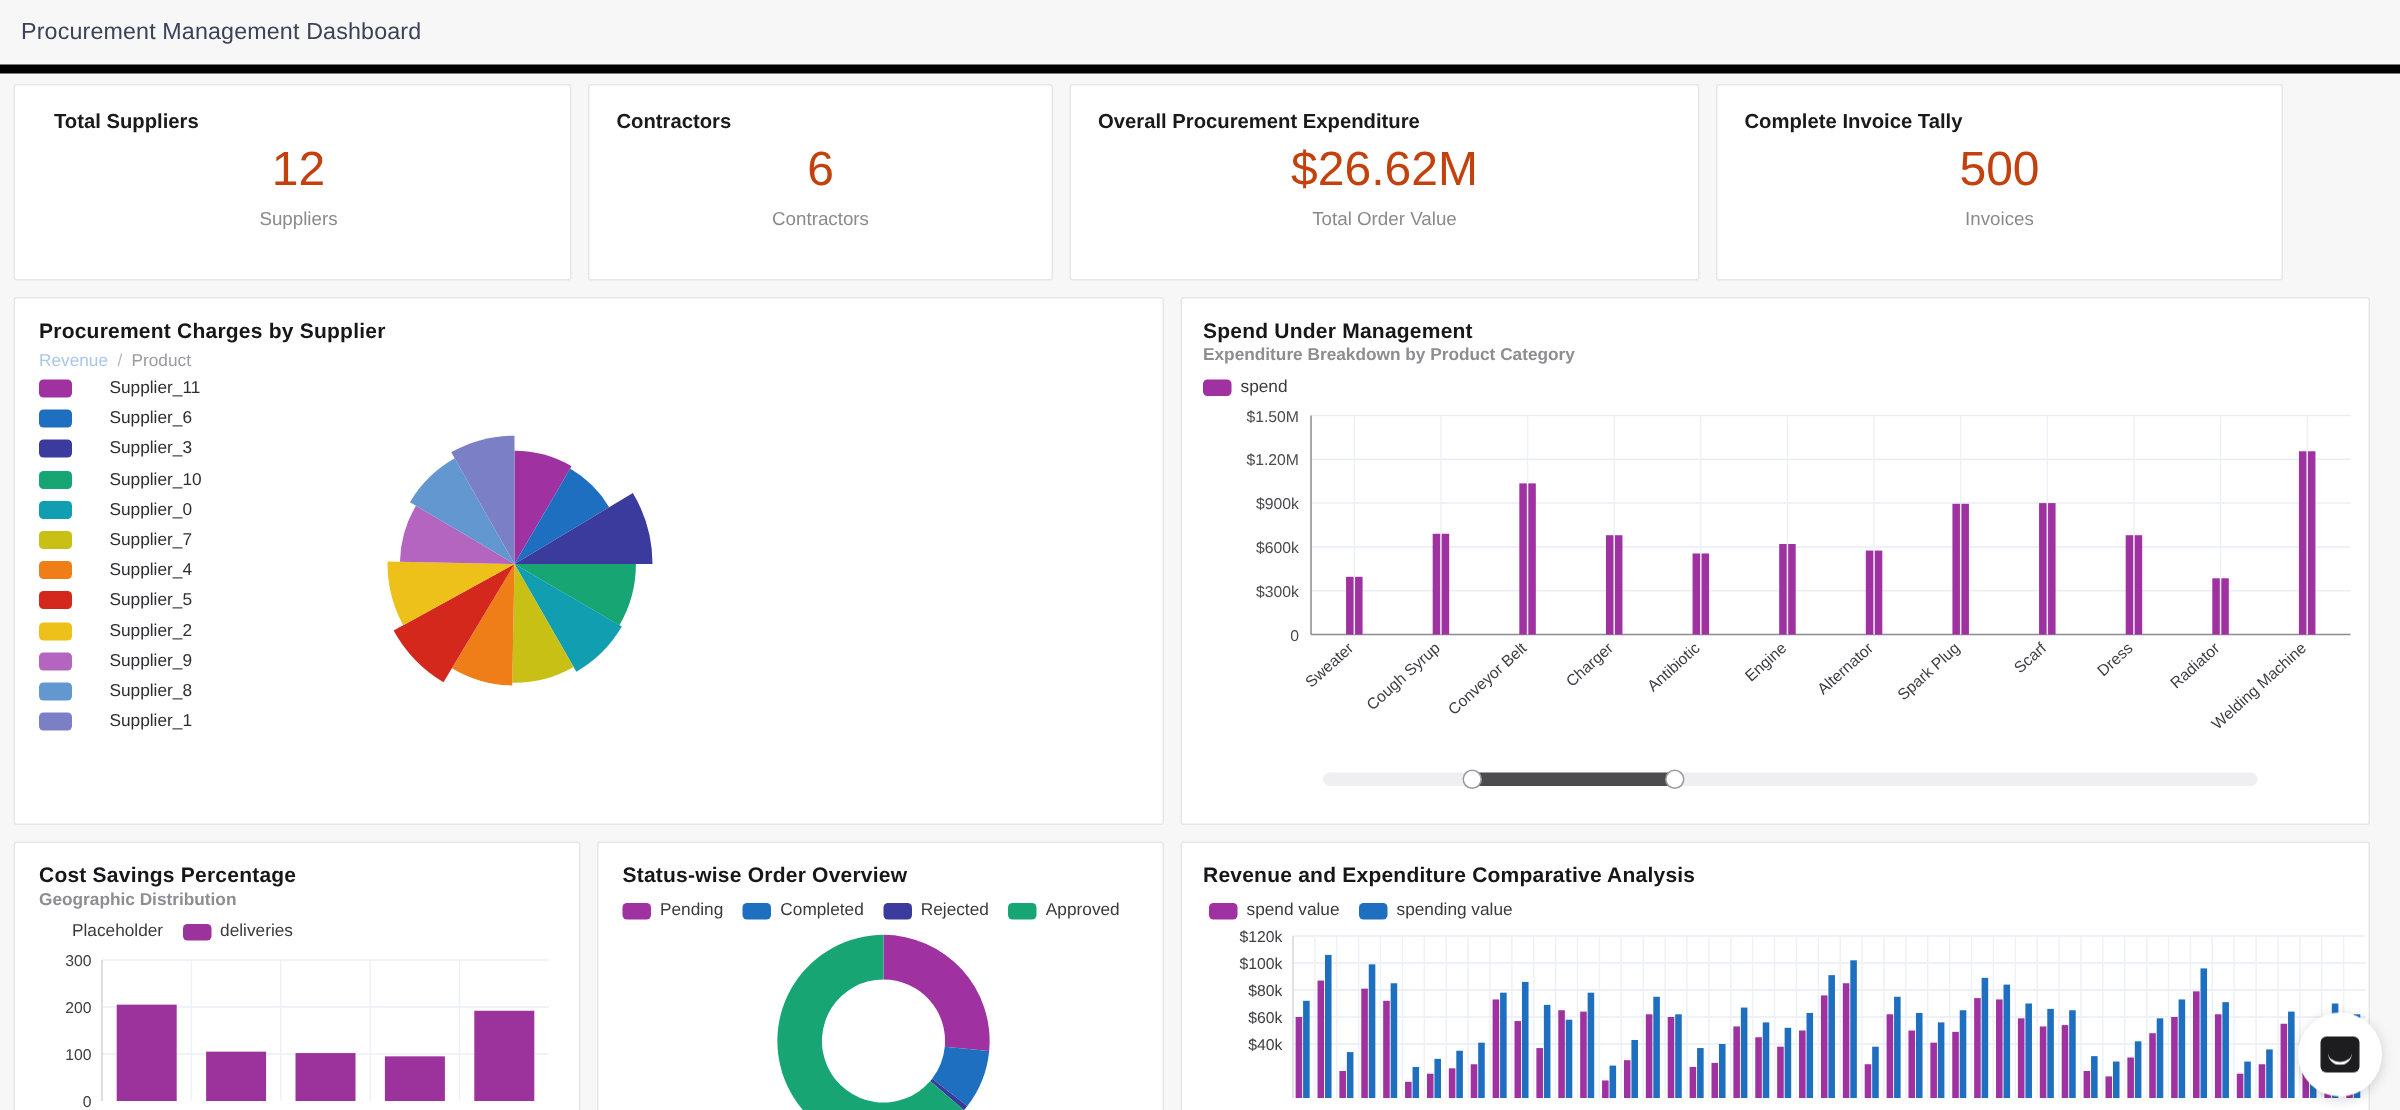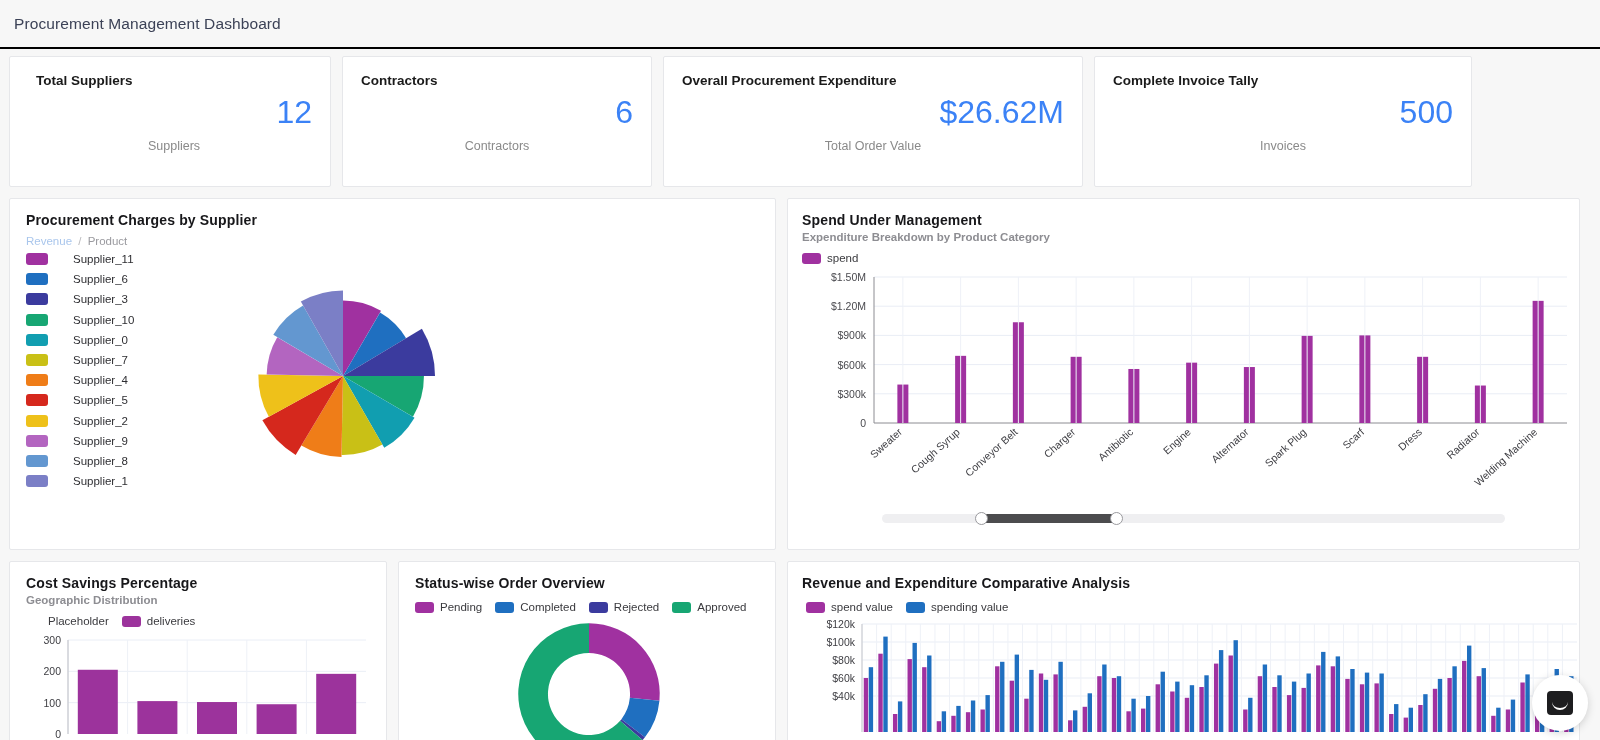--- a/index.html
+++ b/index.html
@@ -7,21 +7,21 @@
     width: 1600px; height: 740px;
     background: #f7f7f7;
     font-family: "Liberation Sans", sans-serif;
     overflow: hidden;
   }
 
   
   .appbar {
     height: 49px;
     background: #f7f7f7;
-    border-bottom: 2px solid #000000;
+    border-bottom: 6px solid #000000;
     display: flex; align-items: center;
     padding-left: 14px;
   }
   .appbar-title { font-size: 15.5px; color: #3c4257; letter-spacing: .1px; }
 
   
   .board { padding: 7px 9px 0 9px; }
   .row { display: flex; gap: 11px; margin-bottom: 11px; }
 
   .card {
@@ -29,25 +29,25 @@
     border: 1px solid #e6e7ea;
     border-radius: 2px;
     position: relative;
     overflow: hidden;
   }
 
   
   .kpi { height: 131px; padding: 16px 18px; }
   .kpi-title { font-size: 13.5px; font-weight: bold; color: #1a1a1a; }
   .kpi-value {
-    text-align: right; font-size: 32px; color: #3b82f6;
+    text-align: center; font-size: 32px; color: #c2410c;
     margin-top: 8px; font-weight: 400; line-height: 1.05;
   }
   .kpi-sub { text-align: center; font-size: 12.5px; color: #8a8a8a; margin-top: 9px; }
-  .kpi-1 { width: 322px; padding-left: 26px; } .kpi-2 { width: 310px; }
+  .kpi-1 { width: 372px; padding-left: 26px; } .kpi-2 { width: 310px; }
   .kpi-3 { width: 420px; } .kpi-4 { width: 378px; }
 
   
   .mid { height: 352px; }
   .mid-left  { width: 767px; padding: 13px 14px 0 16px; }
   .mid-right { width: 793px; padding: 13px 0 0 14px; }
 
   .card-title { font-size: 14px; font-weight: bold; color: #17171a; letter-spacing: .15px; }
   .card-sub   { font-size: 11.5px; color: #8d8d92; margin-top: 3px; font-weight: bold; }
 

